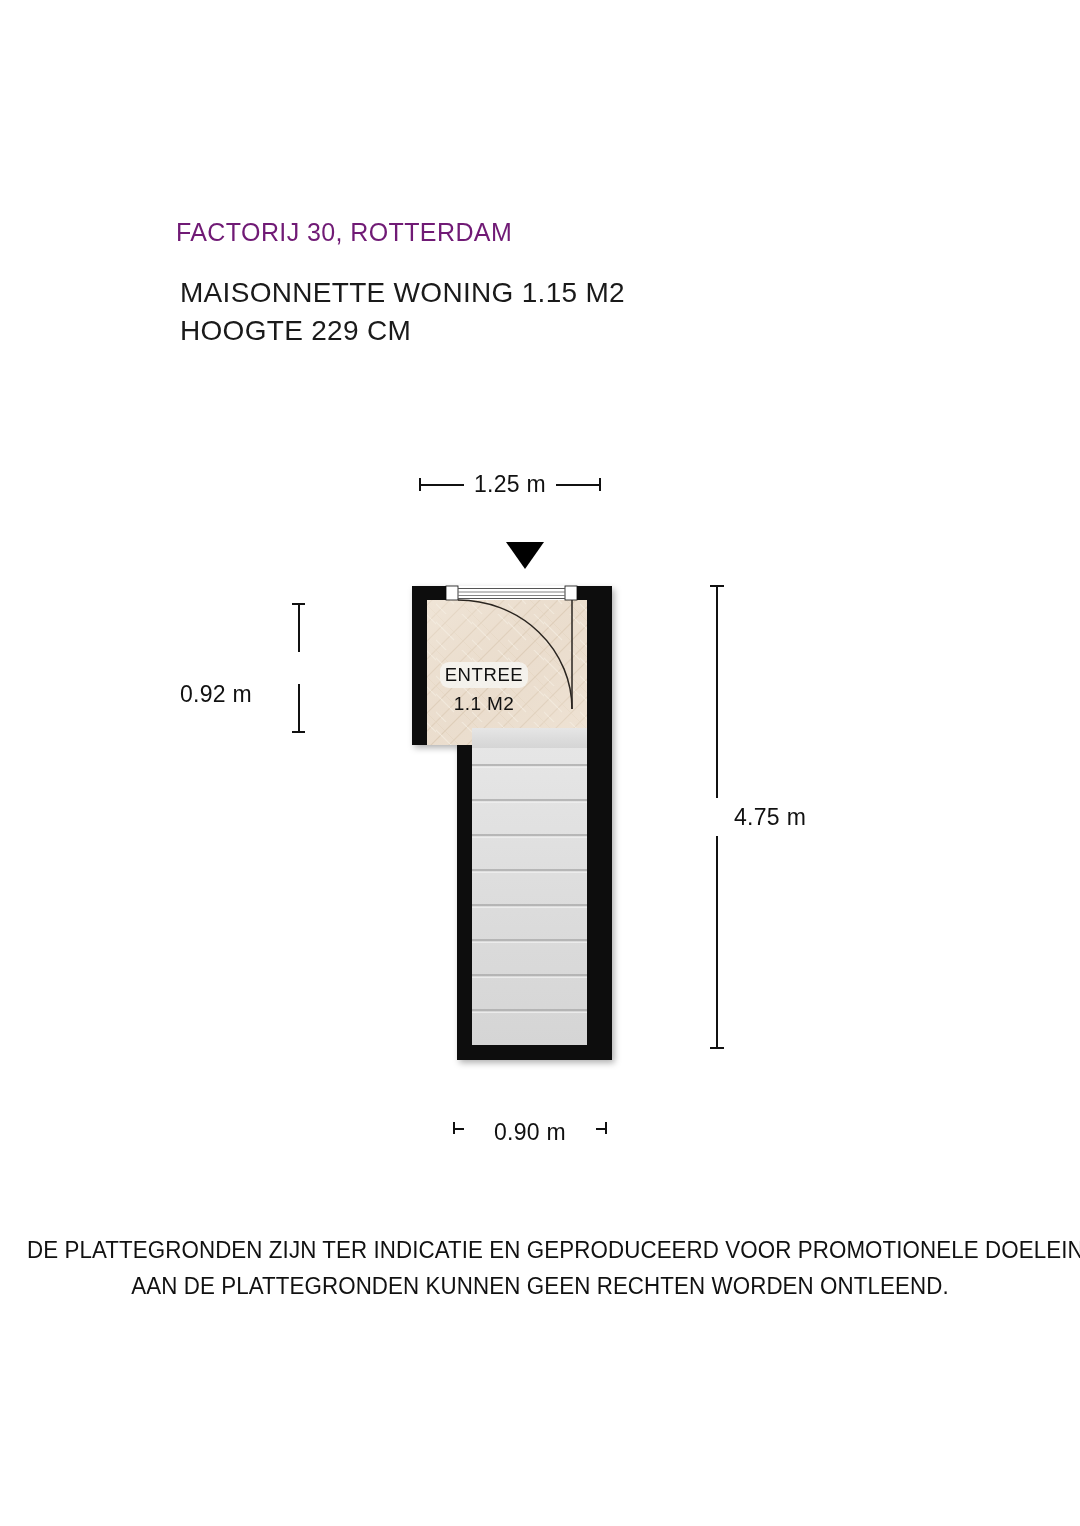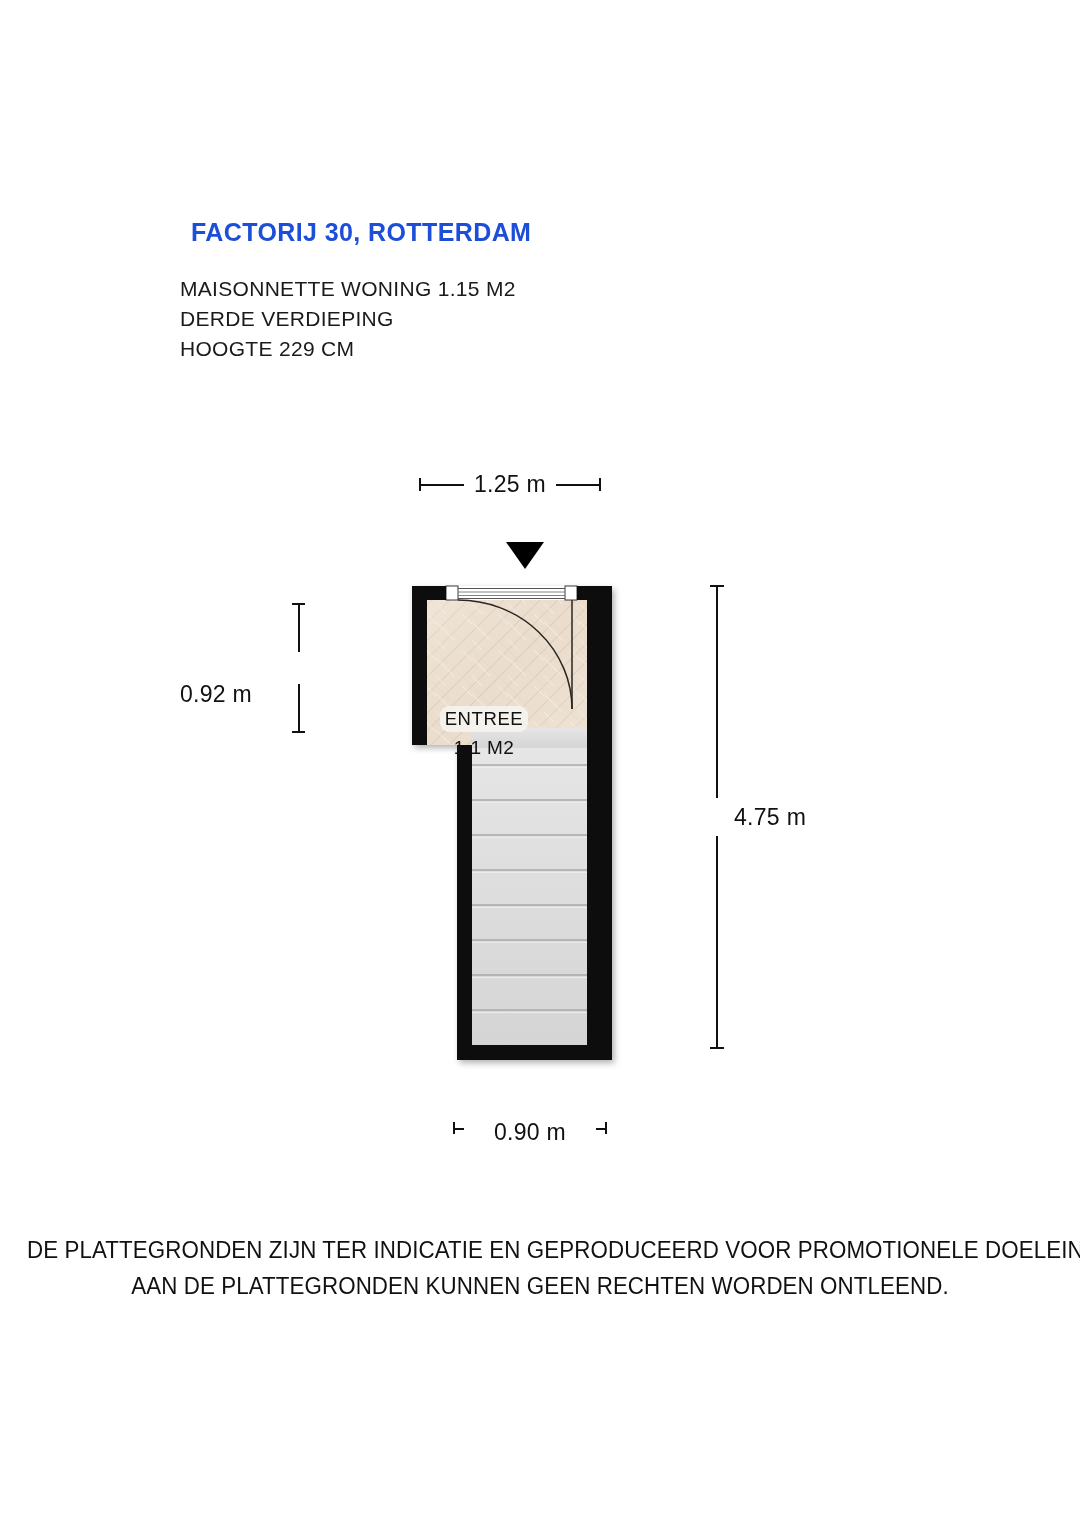--- a/index.html
+++ b/index.html
@@ -19,28 +19,28 @@
 
   
   #title-block {
     position: absolute;
     left: 176px;
     top: 218px;
     width: 600px;
   }
   #plan-title {
     font-size: 25px;
-    font-weight: bold;
+    font-weight: normal;
     letter-spacing: 0.4px;
-    color: #1d4ed8;
-    margin: 0 0 30px 15px;
+    color: #701a75;
+    margin: 0 0 30px 0;
     white-space: nowrap;
   }
   .subtitle-line {
-    font-size: 21px;
+    font-size: 28px;
     font-weight: normal;
     letter-spacing: 0.3px;
     color: #1a1a1a;
     margin: 0 0 6px 4px;
     white-space: nowrap;
   }
 
   
   #plan-stage {
     position: absolute;
@@ -231,21 +231,20 @@
   }
   #room-label-entree .chip {
     display: inline-block;
     background: rgba(246,244,241,0.86);
     border-radius: 9px;
     padding: 2px 5px;
     font-size: 18.5px;
     letter-spacing: 0.6px;
     color: #111;
     line-height: 22px;
-    margin-top: 44px;
   }
   #room-label-entree .area {
     display: block;
     margin-top: 5px;
     font-size: 19px;
     letter-spacing: 0.4px;
     color: #111;
   }
 
   
@@ -265,21 +264,20 @@
     transform-origin: center;
     white-space: nowrap;
   }
 </style>
 </head>
 <body>
 
 <div id="title-block">
   <h1 id="plan-title">FACTORIJ 30, ROTTERDAM</h1>
   <p class="subtitle-line">MAISONNETTE WONING 1.15 M2</p>
-  <p class="subtitle-line">DERDE VERDIEPING</p>
   <p class="subtitle-line">HOOGTE 229 CM</p>
 </div>
 
 <div id="plan-stage">
 
   <div id="dim-top">
     <span class="tick l"></span>
     <span class="dline l"></span>
     <span class="dline r"></span>
     <span class="tick r"></span>

